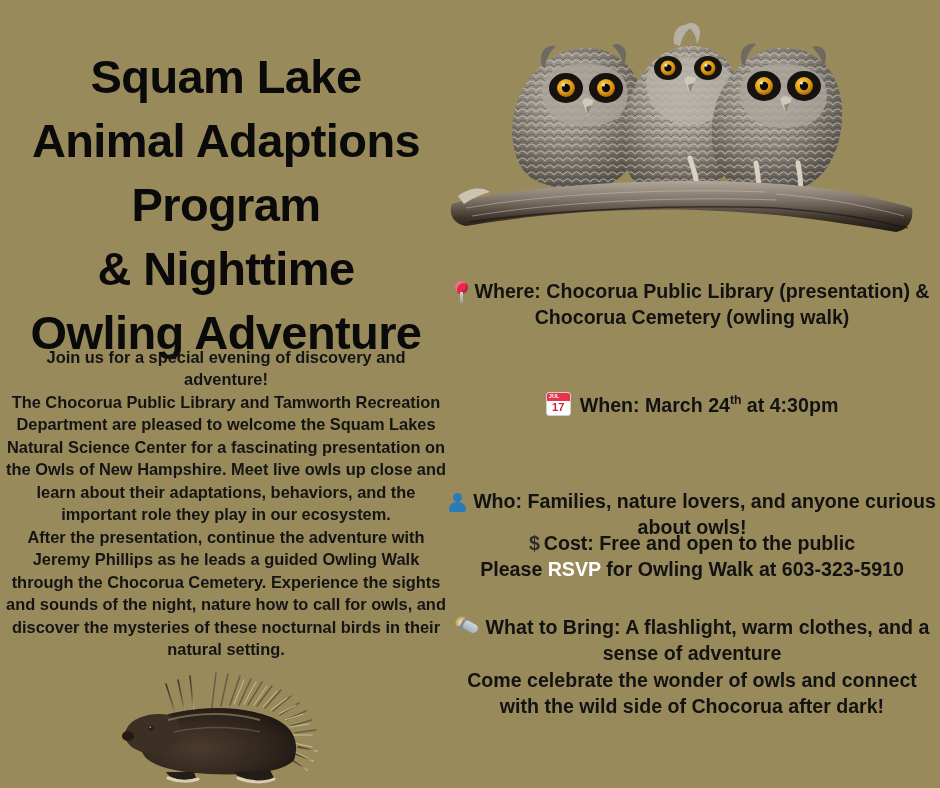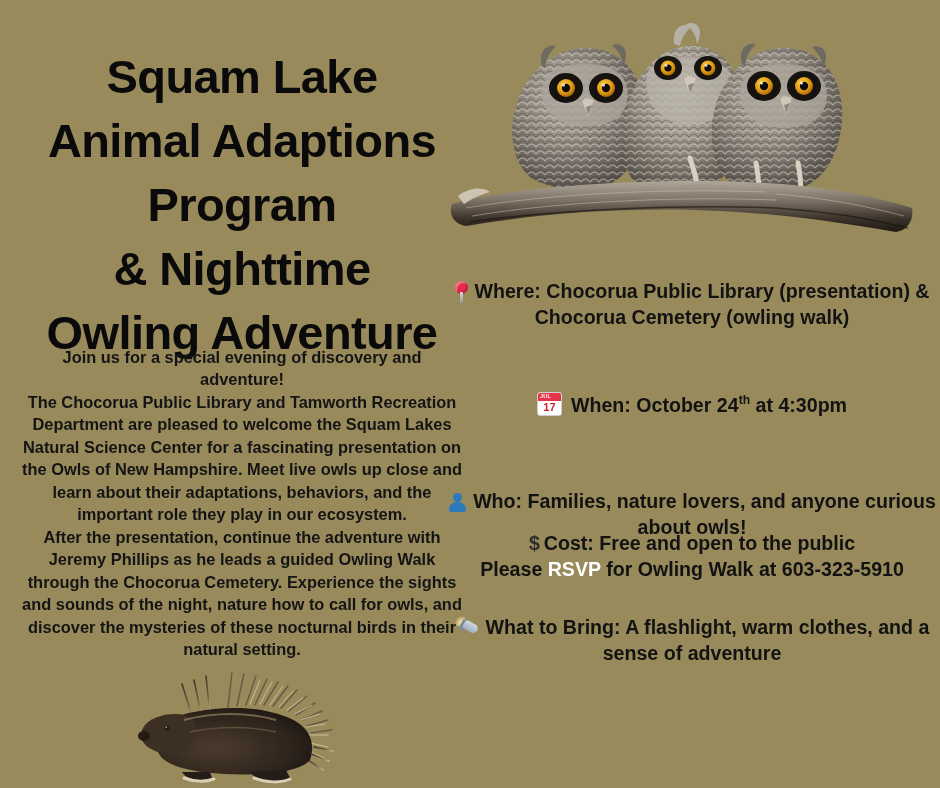--- a/index.html
+++ b/index.html
@@ -17,21 +17,21 @@
   #poster {
     position: relative;
     width: 940px;
     height: 788px;
     background: #998a5c;
   }
 
   
   #left-col {
     position: absolute;
-    left: 16px;
+    left: 0;
     top: 0;
     width: 452px;
     height: 784px;
   }
   #poster-title {
     position: absolute;
     left: 0;
     top: 14px;
     width: 452px;
     text-align: center;
@@ -380,21 +380,21 @@
       <span class="pin-icon">
         <span class="pin-head"></span><span class="pin-needle"></span>
       </span><span>Where: Chocorua Public Library (presentation) &amp; Chocorua Cemetery (owling walk)</span>
     </div>
 
     <div class="detail-block" id="block-when">
       <span class="cal-icon">
         <span class="cal-top"></span>
         <span class="cal-month">JUL</span>
         <span class="cal-day">17</span>
-      </span><span>When: October </span><span>24</span><sup>th</sup><span> at 4:30pm</span>
+      </span><span>When: March </span><span>24</span><sup>th</sup><span> at 4:30pm</span>
     </div>
 
     <div class="detail-block" id="block-who">
       <span class="bust-icon">
         <span class="bust-head"></span><span class="bust-body"></span>
       </span><span>Who: Families, nature lovers, and anyone curious about owls!</span>
     </div>
 
     <div class="detail-block" id="block-cost">
       <div>
@@ -404,16 +404,17 @@
         <span>Please </span><span class="rsvp-highlight">RSVP</span><span> for Owling Walk at 603-323-5910</span>
       </div>
     </div>
 
     <div class="detail-block" id="block-bring">
       <div>
         <span class="flashlight-icon">
           <span class="fl-beam"></span><span class="fl-head"></span><span class="fl-body"></span>
         </span><span>What to Bring: A flashlight, warm clothes, and a sense of adventure</span>
       </div>
+      <div>Come celebrate the wonder of owls and connect with the wild side of Chocorua after dark!</div>
     </div>
 
   </div>
 </div>
 
 </body></html>

